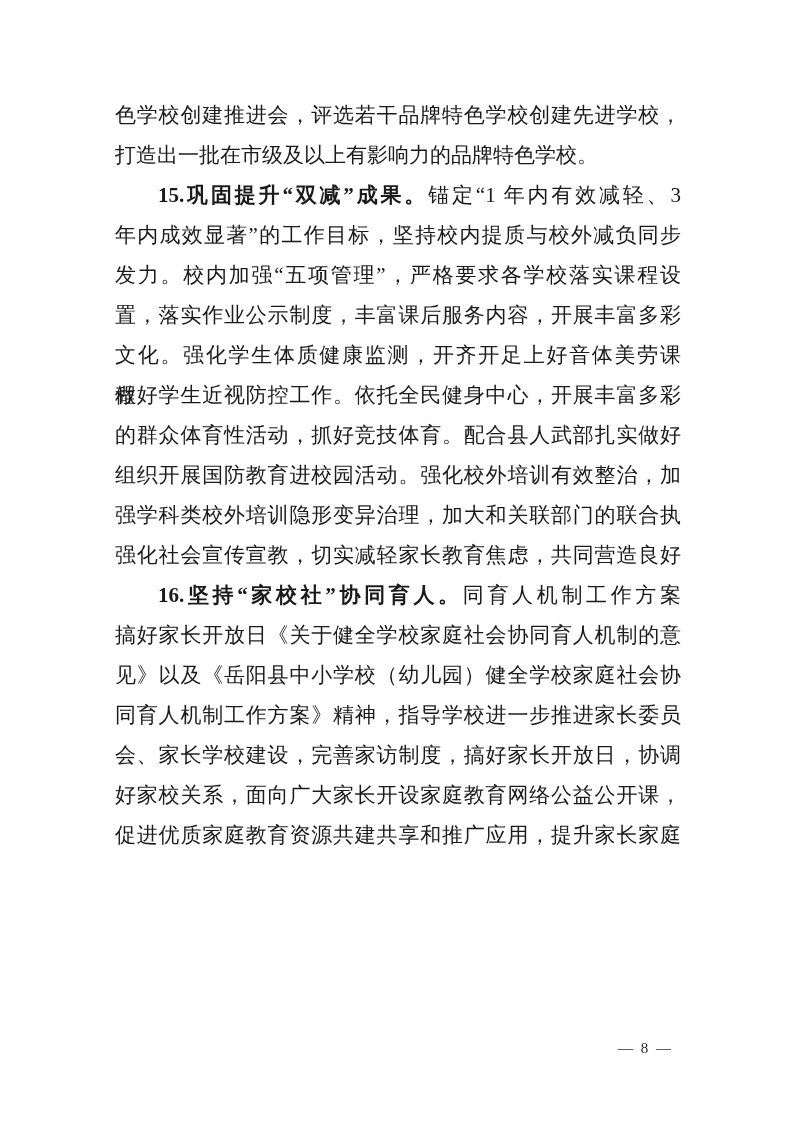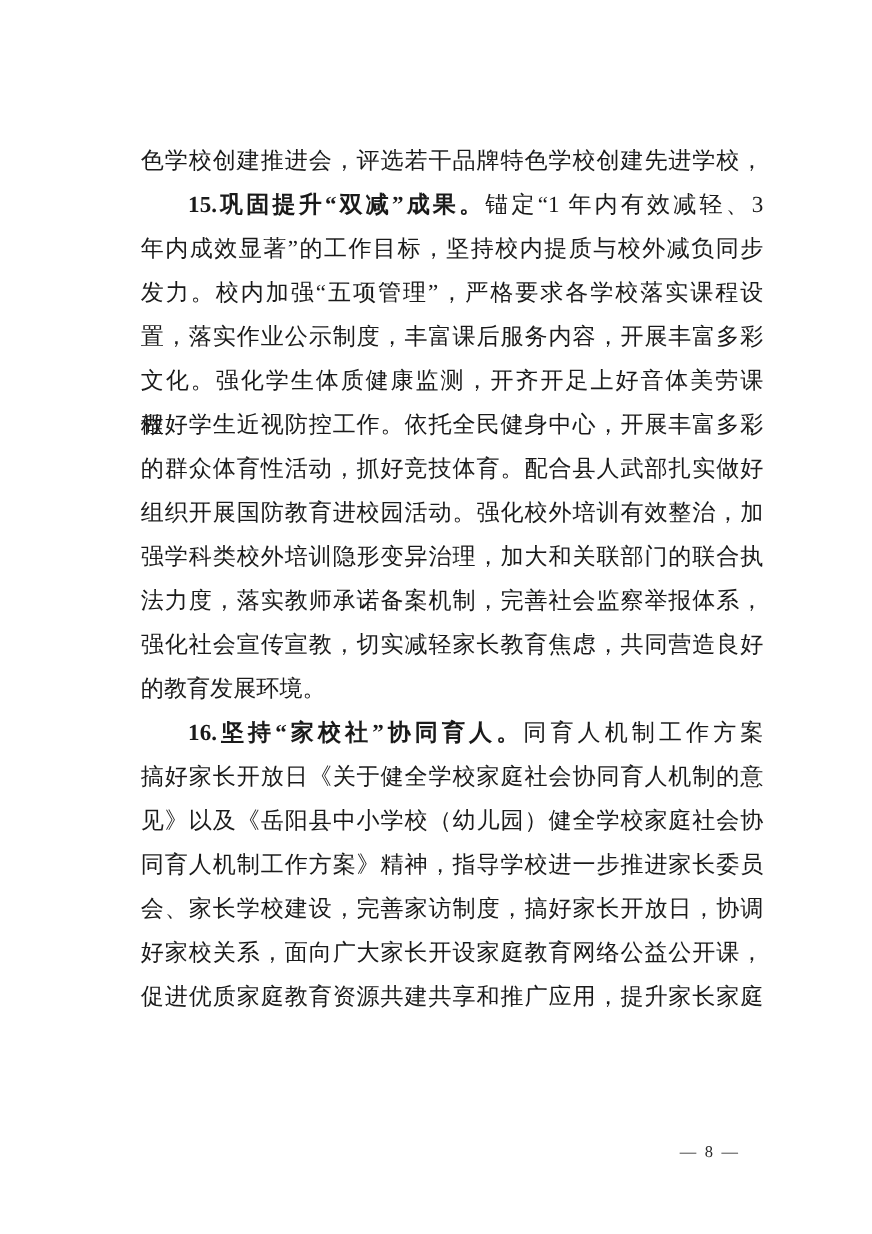--- a/index.html
+++ b/index.html
@@ -13,23 +13,22 @@
     width: 793px;
     height: 1122px;
     margin: 0 auto;
     background: #ffffff;
     color: #000000;
     overflow: hidden;
   }
   .content {
     position: absolute;
     top: 95px;
-    left: 128px;
+    left: 115px;
     width: 566px;
-    margin-top: 31px;
   }
   .line {
     height: 40px;
     line-height: 40px;
     font-size: 21px;
     text-align: justify;
     letter-spacing: 0;
     color: #1a1a1a;
   }
   .line.fill {
@@ -53,32 +52,31 @@
     letter-spacing: 2px;
     color: #2a2a2a;
   }
 </style>
 </head>
 <body>
 
 <div class="page">
   <div class="content">
     <div class="line fill">色学校创建推进会，评选若干品牌特色学校创建先进学校，</div>
+    <div class="line end">打造出一批在市级及以上有影响力的品牌特色学校。</div>
     <div class="line fill indent"><b>15.巩固提升“双减”成果。</b><span>锚定“1 年内有效减轻、3</span></div>
     <div class="line fill">年内成效显著”的工作目标，坚持校内提质与校外减负同步</div>
     <div class="line fill">发力。校内加强“五项管理”，严格要求各学校落实课程设</div>
     <div class="line fill">置，落实作业公示制度，丰富课后服务内容，开展丰富多彩</div>
     <div class="line fill">文化。强化学生体质健康监测，开齐开足上好音体美劳课程，</div>
     <div class="line fill">做好学生近视防控工作。依托全民健身中心，开展丰富多彩</div>
     <div class="line fill">的群众体育性活动，抓好竞技体育。配合县人武部扎实做好</div>
     <div class="line fill">组织开展国防教育进校园活动。强化校外培训有效整治，加</div>
     <div class="line fill">强学科类校外培训隐形变异治理，加大和关联部门的联合执</div>
-    <div class="line fill">法力度，落实教师承诺备案机制，完善社会监察举报体系，</div>
     <div class="line fill">强化社会宣传宣教，切实减轻家长教育焦虑，共同营造良好</div>
-    <div class="line end">的教育发展环境。</div>
     <div class="line fill indent"><b>16.坚持“家校社”协同育人。</b><span>同育人机制工作方案</span></div>
     <div class="line fill">搞好家长开放日《关于健全学校家庭社会协同育人机制的意</div>
     <div class="line fill">见》以及《岳阳县中小学校（幼儿园）健全学校家庭社会协</div>
     <div class="line fill">同育人机制工作方案》精神，指导学校进一步推进家长委员</div>
     <div class="line fill">会、家长学校建设，完善家访制度，搞好家长开放日，协调</div>
     <div class="line fill">好家校关系，面向广大家长开设家庭教育网络公益公开课，</div>
     <div class="line fill">促进优质家庭教育资源共建共享和推广应用，提升家长家庭</div>
   </div>
   <div class="pageno">— 8 —</div>
 </div>

